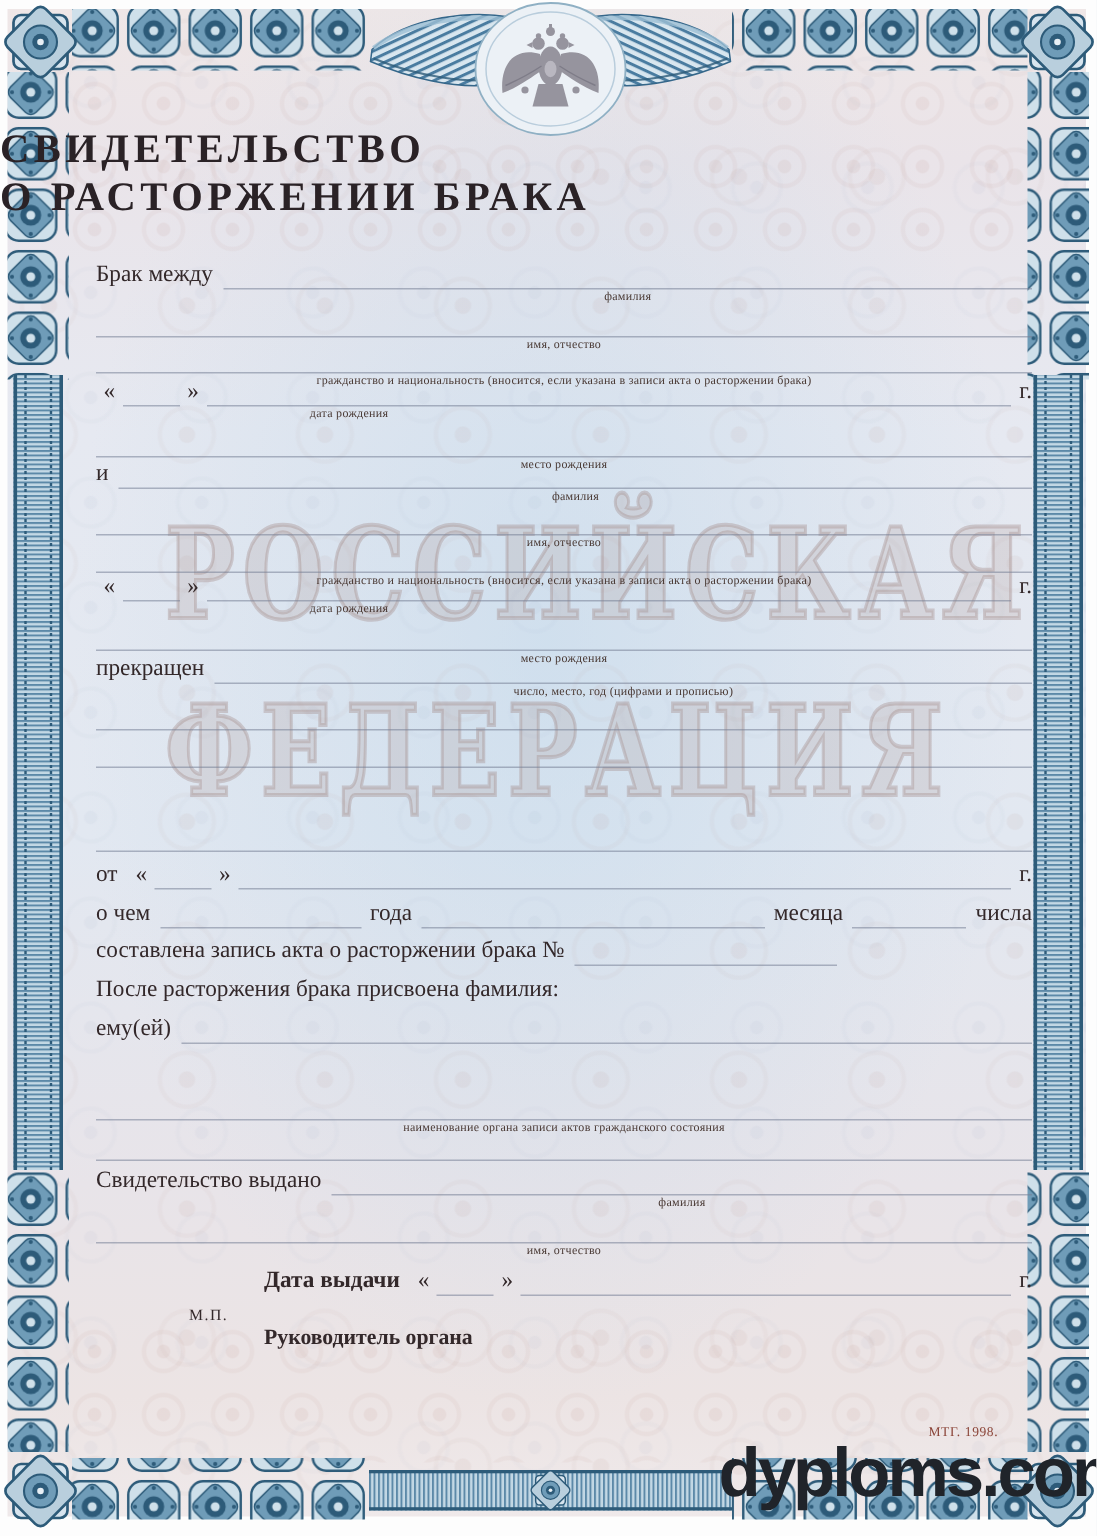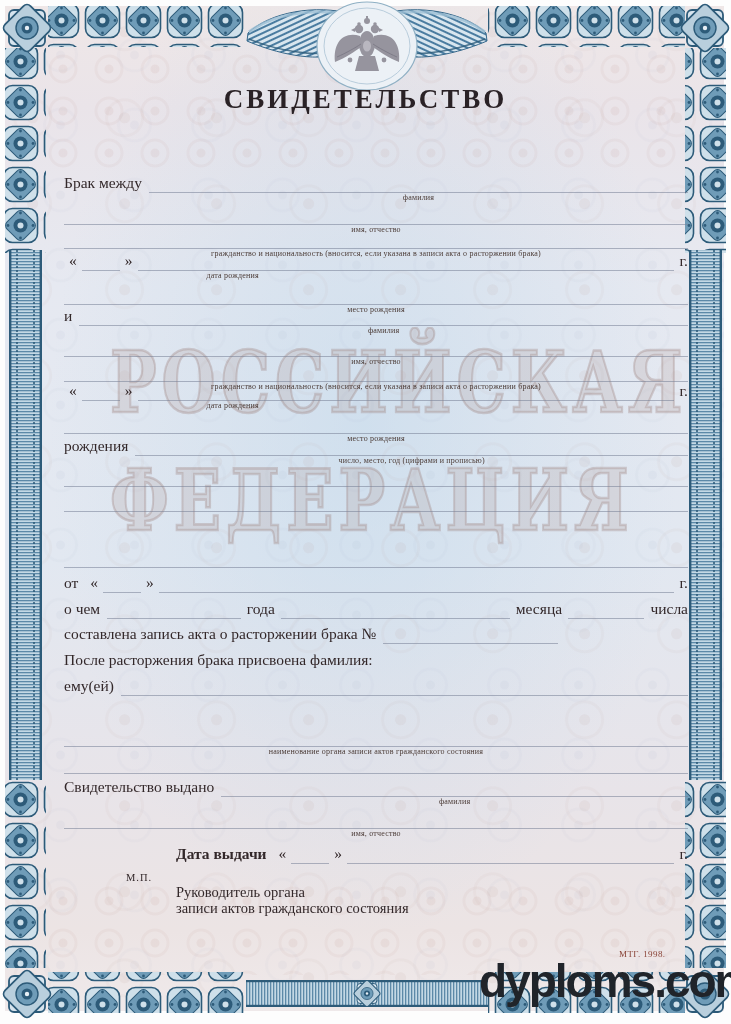--- a/index.html
+++ b/index.html
@@ -17,39 +17,39 @@
     background-size:92px 86px,74px 70px;}
   .orn-strip{position:absolute;left:40px;right:40px;height:120px;opacity:.5;
     background-image:radial-gradient(circle, rgba(186,142,132,.22) 0 4px, transparent 5px 11px, rgba(186,142,132,.16) 12px 14px, transparent 15px);
     background-size:46px 42px;}
   
   .wm{position:absolute;left:110px;right:130px;text-align:center;
       font:bold 62px "DejaVu Serif",serif;letter-spacing:5px;
       color:rgba(168,146,142,.20);-webkit-text-stroke:2px rgba(158,132,128,.34);
       transform:scaleY(1.35);transform-origin:top;}
   
-  .title{position:absolute;left:0;right:0;top:84px;text-align:center;
+  .title{position:absolute;left:0;right:0;top:84px;
          font-weight:bold;font-size:27px;letter-spacing:3px;color:#2a2226;line-height:1.18;}
   
   .row{position:absolute;left:64px;right:43px;display:flex;align-items:flex-start;height:18px;
        font-size:15.5px;color:#33282a;}
   .lbl{white-space:nowrap;padding-right:7px;}
   .fill{flex:1;border-bottom:1px solid rgba(118,128,150,.55);position:relative;height:100%;}
   .fill.short{flex:0 0 38px;}
   .fill.mid{flex:0 0 175px;}
   .fill.f1{flex:1.4;}.fill.f2{flex:2.4;}.fill.f3{flex:.8;}
   .spacer{flex:1;}
   .cap{position:absolute;top:calc(100% + 1px);left:0;right:0;text-align:center;
        font-size:8px;font-weight:normal;color:#4a3a35;letter-spacing:.2px;white-space:nowrap;}
   .cap-left{left:52px;right:auto;text-align:left;padding-left:17px;}
   .q{padding:0 5px;}
   .sfx{padding-left:6px;white-space:nowrap;}
   .w{padding:0 6px;white-space:nowrap;}
   .mp{position:absolute;left:126px;top:872px;font-size:10.5px;letter-spacing:1px;color:#33282a;}
-  .sig{position:absolute;left:176px;top:884px;font-weight:normal;font-size:14.5px;
+  .sig{position:absolute;left:176px;top:884px;font-weight:bold;font-size:14.5px;
        line-height:1.12;color:#33282a;}
   .code{position:absolute;left:619px;top:949px;font-size:9px;letter-spacing:.4px;color:#8a4438;}
   .site{position:absolute;left:479px;top:954px;font-family:"Liberation Sans",sans-serif;
         font-weight:bold;font-size:46px;letter-spacing:-2px;color:#20242a;white-space:nowrap;}
   svg{display:block;}
   .border-svg{position:absolute;left:0;top:0;}
 </style>
 </head>
 <body>
 
@@ -163,20 +163,21 @@
       <path d="M-8,8 L8,8 L12,23 L-12,23 Z"></path>
       <circle cx="-17" cy="12" r="2.4"></circle>
         <circle cx="17" cy="12" r="2.4"></circle>
       <ellipse cx="0" cy="-2" rx="4" ry="5.5" fill="#b9b7c0"></ellipse>
       <path d="M-30,9 C-21,5 -12,0 -6,-4 M30,9 C21,5 12,0 6,-4" stroke="#7e7c88" stroke-width="1" fill="none"></path>
     </g>
   </svg>
 
   <div class="title">
     <div>СВИДЕТЕЛЬСТВО</div>
+    <div>О РАСТОРЖЕНИИ БРАКА</div>
   </div>
 
   <div class="row" style="top:174px">
     <span class="lbl">Брак между</span>
     <span class="fill">
         <span class="cap">фамилия</span>
       </span>
   </div>
   <div class="row" style="top:206px">
     <span class="fill">
@@ -226,21 +227,21 @@
         <span class="cap cap-left">дата рождения</span>
       </span>
     <span class="sfx">г.</span>
   </div>
   <div class="row" style="top:415px">
     <span class="fill">
         <span class="cap">место рождения</span>
       </span>
   </div>
   <div class="row" style="top:437px">
-    <span class="lbl">рождения</span>
+    <span class="lbl">прекращен</span>
     <span class="fill">
         <span class="cap">число, место, год (цифрами и прописью)</span>
       </span>
   </div>
   <div class="row" style="top:468px">
       <span class="fill"></span>
     </div>
   <div class="row" style="top:493px">
       <span class="fill"></span>
     </div>
@@ -300,18 +301,17 @@
     <span class="q">«</span>
     <span class="fill short"></span>
     <span class="q">»</span>
     <span class="fill"></span>
     <span class="sfx">г.</span>
   </div>
 
   <div class="mp">М.П.</div>
   <div class="sig">
     <div>Руководитель органа</div>
-    <div>записи актов гражданского состояния</div>
   </div>
 
   <div class="code">МТГ. 1998.</div>
   <div class="site">dyploms.com</div>
 </div>
 
 </body></html>

